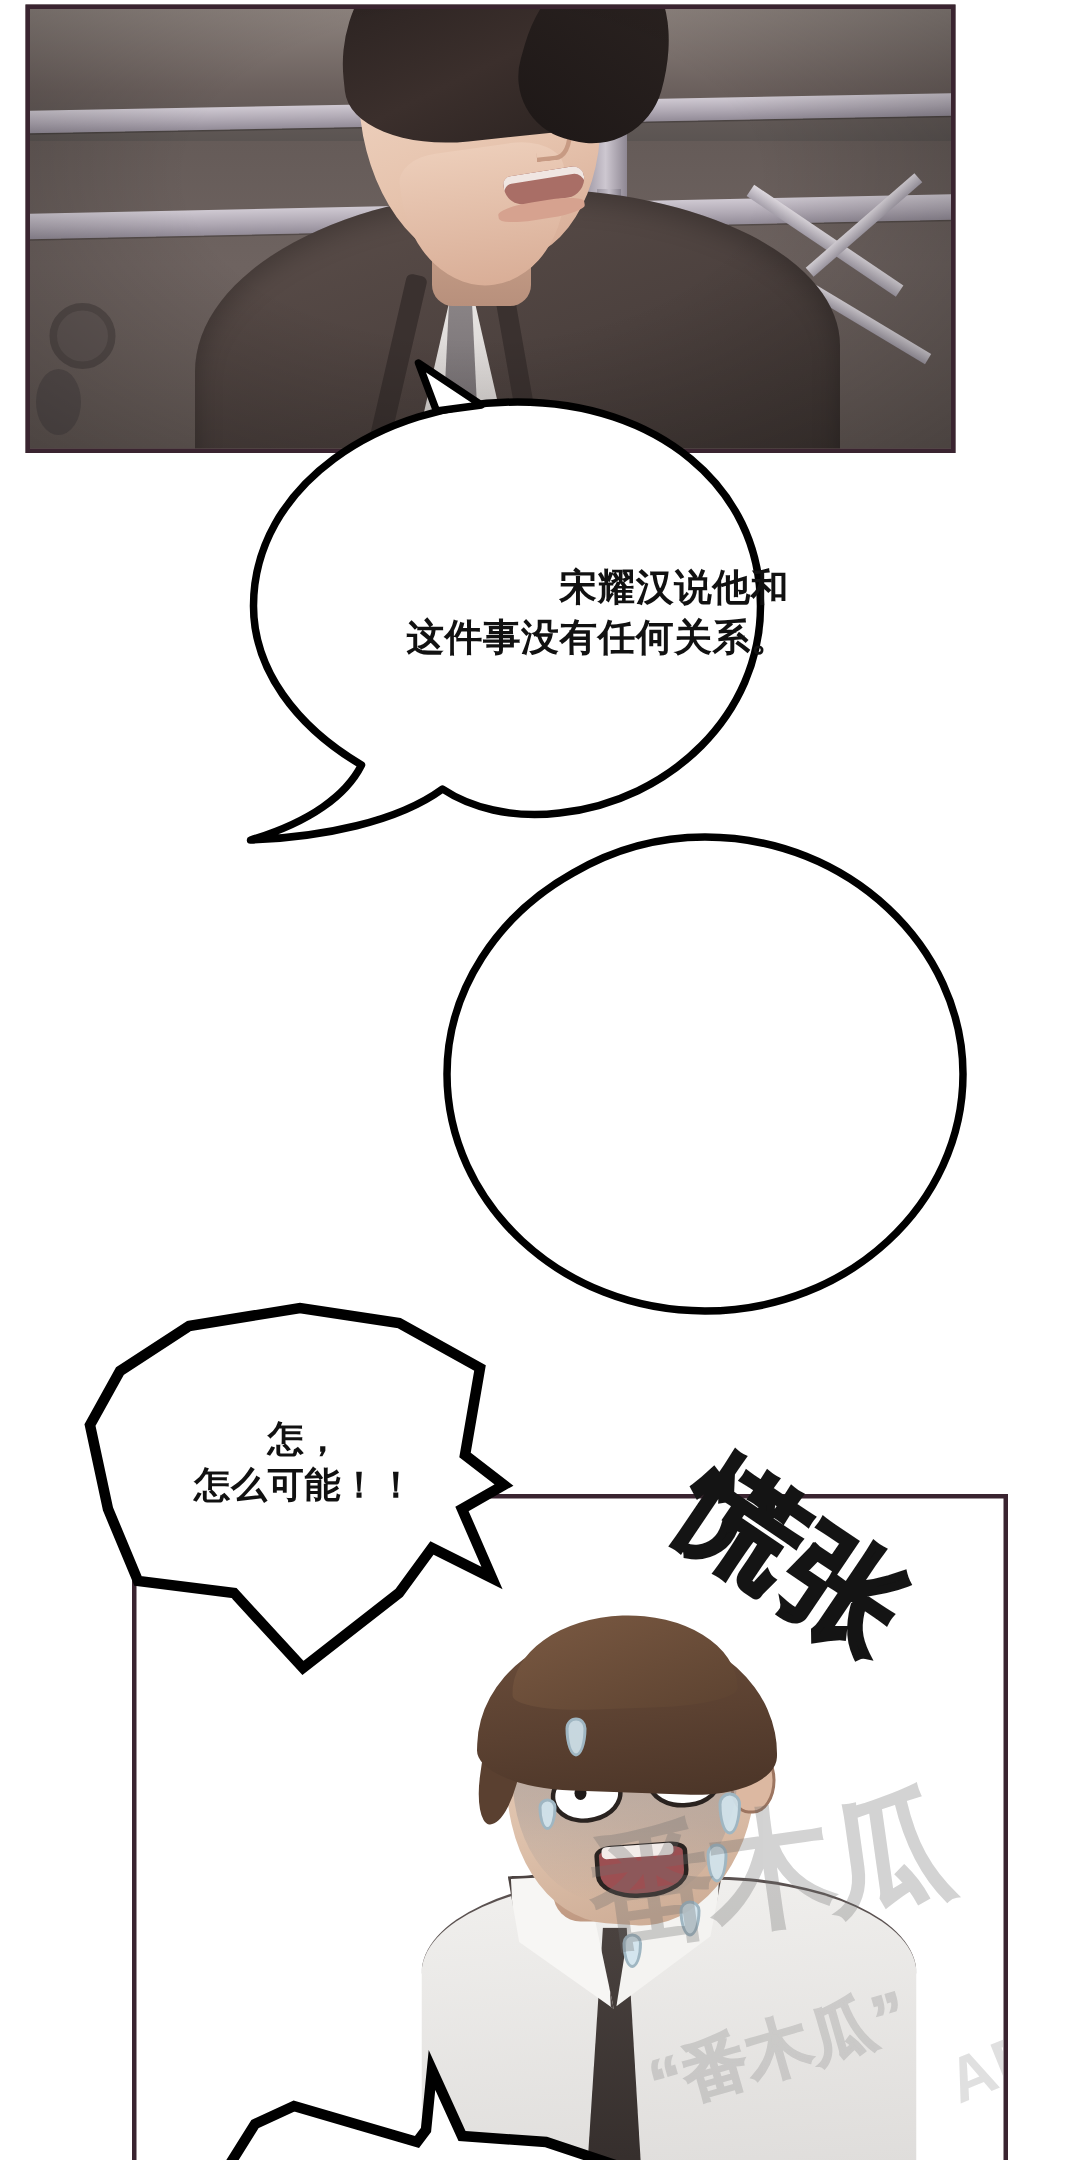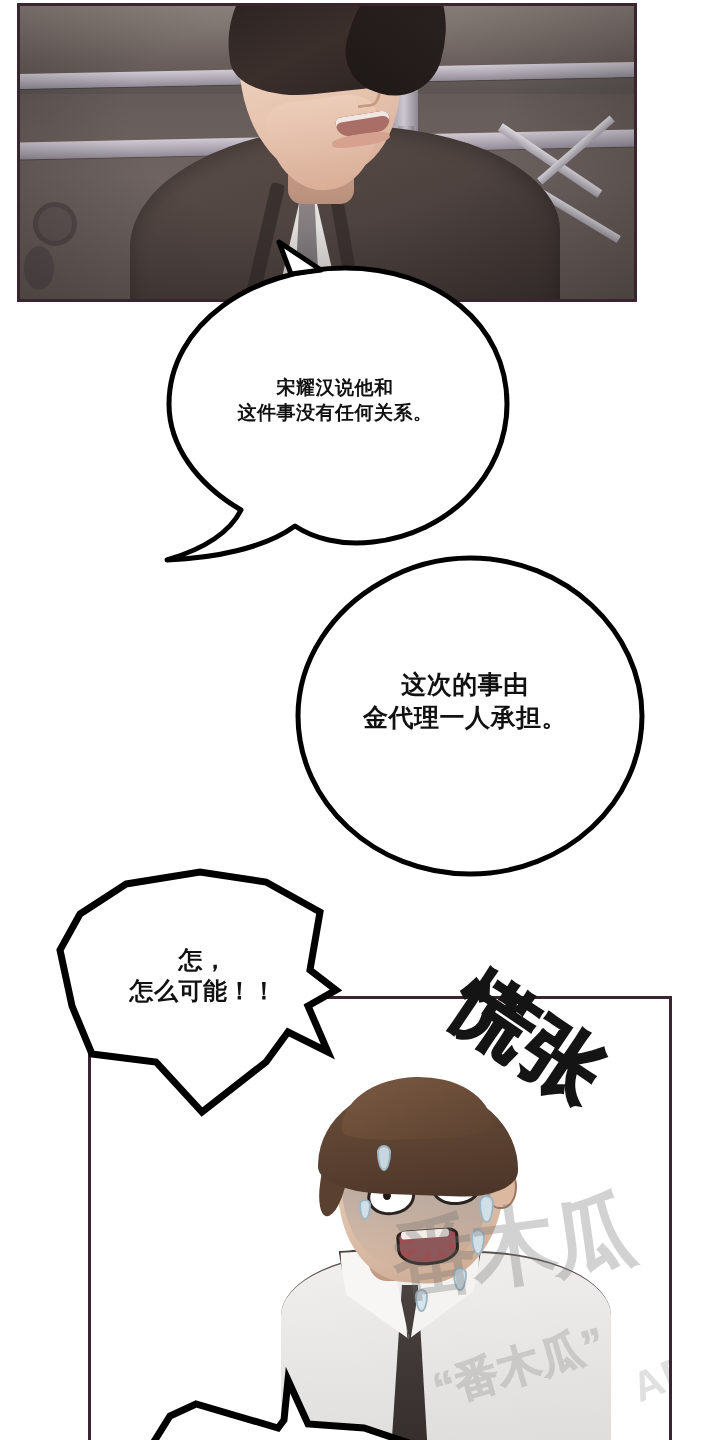--- a/index.html
+++ b/index.html
@@ -264,21 +264,21 @@
     transform:rotate(-22deg);letter-spacing:1px;
   }
 
   
   .bubble-svg{position:absolute;overflow:visible;}
   .btext{
     position:absolute;text-align:center;color:#111111;
     font-weight:bold;line-height:1.30;letter-spacing:.5px;
     white-space:pre-line;
   }
-  #bub1-text{left:160px;top:376px;width:350px;font-size:19px;}
+  #bub1-text{left:176px;top:376px;width:350px;font-size:25px;text-align:right;}
   #bub2-text{left:300px;top:668px;width:330px;font-size:25px;}
   #bub3-text{left:78px;top:944px;width:250px;font-size:24px;}
 
   
   #sfx{
     position:absolute;left:492px;top:952px;width:210px;height:180px;
     transform:rotate(34deg);transform-origin:0 0;
   }
   #sfx-text{
     font-size:78px;font-weight:bold;color:#141414;
@@ -376,22 +376,20 @@
 这件事没有任何关系。</div>
 
   <svg class="bubble-svg" id="bub2" width="400" height="350" viewBox="0 0 400 350" style="left:270px;top:540px;">
     <path d="M200 18
              C 296 18, 372 92, 372 176
              C 372 262, 296 334, 200 334
              C 104 334, 28 262, 28 176
              C 28 120, 62 70, 112 42
              C 136 28, 166 18, 200 18 Z" fill="#ffffff" stroke="#000000" stroke-width="5" stroke-linejoin="round"></path>
   </svg>
-  <div class="btext" id="bub2-text">这次的事由
-金代理一人承担。</div>
 
   <svg class="bubble-svg" id="bub3" width="300" height="260" viewBox="0 0 300 260" style="left:52px;top:866px;">
     <path d="M74 18
              L 148 6 L 214 16 L 268 46
              L 258 104 L 284 124 L 256 140
              L 276 186 L 236 166 L 214 196
              L 150 246 L 104 196 L 40 188
              L 20 140 L 8 84 L 28 48 Z" fill="#ffffff" stroke="#000000" stroke-width="7" stroke-linejoin="miter"></path>
   </svg>
   <div class="btext" id="bub3-text">怎，

